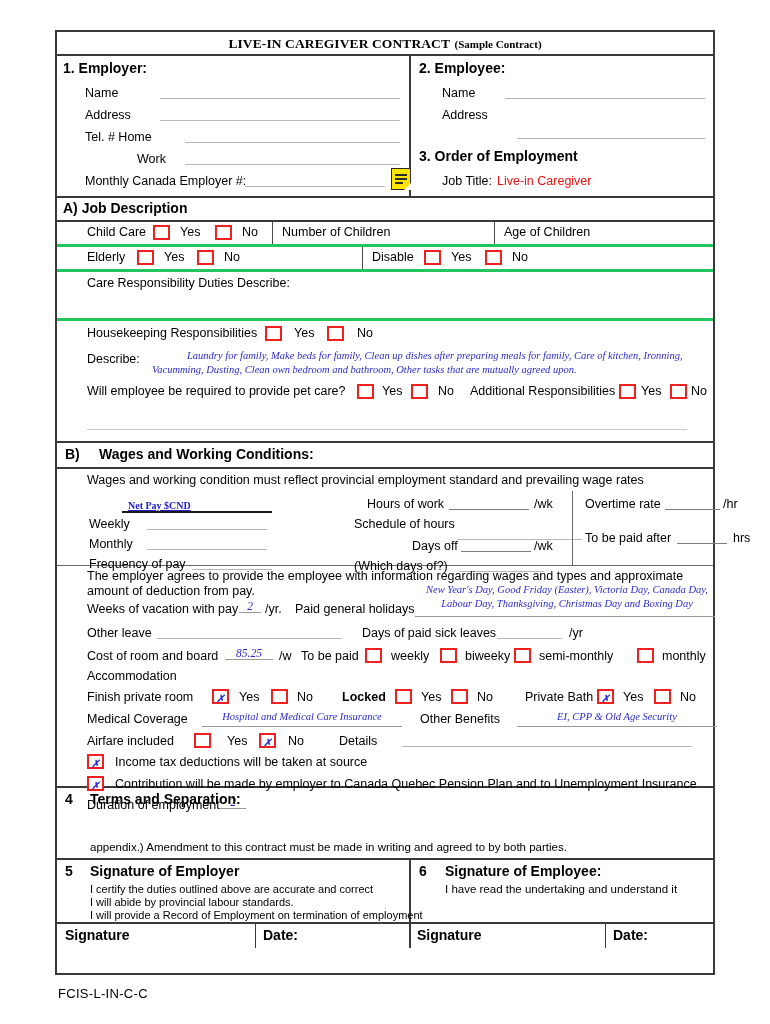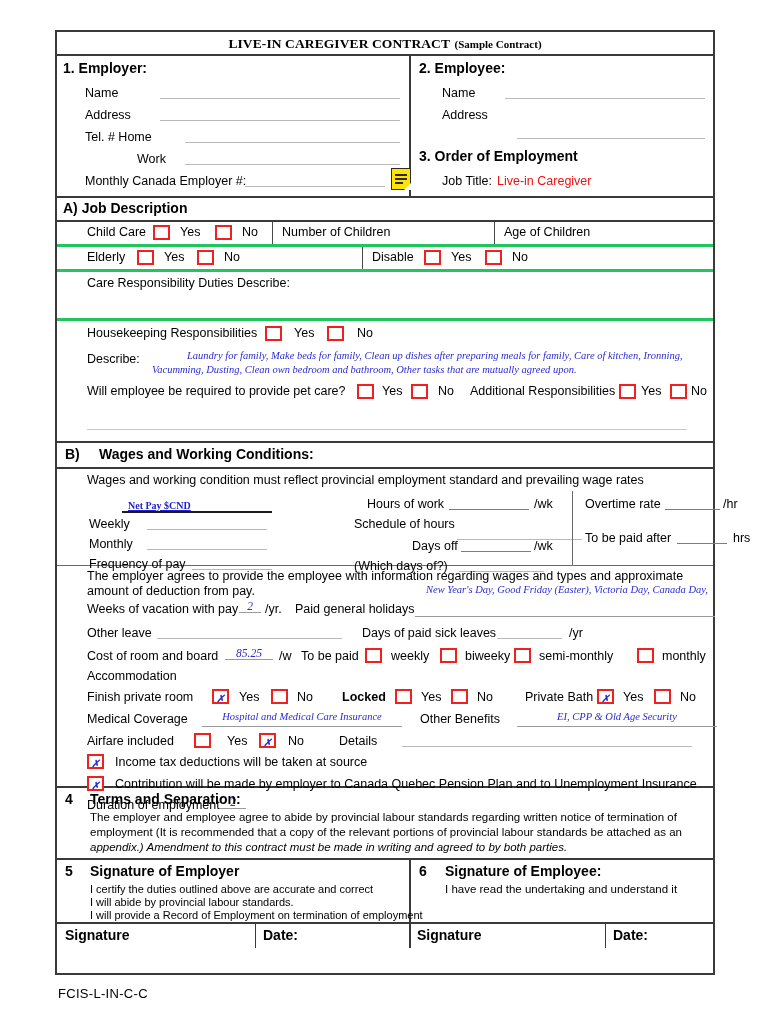--- a/index.html
+++ b/index.html
@@ -235,20 +235,21 @@
 
       <div style="position:absolute;left:30px;top:3px;" class="lbl">The employer agrees to provide the employee with information regarding wages and types and approximate</div>
       <div style="position:absolute;left:30px;top:18px;" class="lbl">amount of deduction from pay.</div>
 
       <div style="position:absolute;left:30px;top:36px;" class="lbl">Weeks of vacation with pay</div>
       <div style="position:absolute;left:182px;top:34px;width:22px;text-align:center;border-bottom:1px solid #9a9a9a;" class="blueval">2</div>
       <div style="position:absolute;left:208px;top:36px;" class="lbl">/yr.</div>
       <div style="position:absolute;left:238px;top:36px;" class="lbl">Paid general holidays</div>
       <div style="position:absolute;left:358px;top:48px;width:300px;border-bottom:1px solid #9a9a9a;height:2px;"></div>
       <div style="position:absolute;left:365px;top:18px;width:290px;text-align:center;" class="bluei">New Year's Day, Good Friday (Easter), Victoria Day, Canada Day,</div>
+      <div style="position:absolute;left:365px;top:32px;width:290px;text-align:center;" class="bluei">Labour Day, Thanksgiving, Christmas Day and Boxing Day</div>
 
       <div style="position:absolute;left:30px;top:60px;" class="lbl">Other leave</div>
       <div style="position:absolute;left:100px;top:60px;width:185px;" class="ul"></div>
       <div style="position:absolute;left:305px;top:60px;" class="lbl">Days of paid sick leaves</div>
       <div style="position:absolute;left:440px;top:60px;width:65px;" class="ul"></div>
       <div style="position:absolute;left:512px;top:60px;" class="lbl">/yr</div>
 
       <div style="position:absolute;left:30px;top:83px;" class="lbl">Cost of room and board</div>
       <div style="position:absolute;left:168px;top:81px;width:48px;text-align:center;border-bottom:1px solid #9a9a9a;" class="blueval">85.25</div>
       <div style="position:absolute;left:222px;top:83px;" class="lbl">/w</div>
@@ -314,23 +315,21 @@
       </span>
       <div style="position:absolute;left:58px;top:211px;" class="lbl">Contribution will be made by employer to Canada Quebec Pension Plan and to Unemployment Insurance</div>
 
       <div style="position:absolute;left:30px;top:232px;" class="lbl">Duration of employment</div>
       <div style="position:absolute;left:163px;top:230px;width:26px;text-align:center;border-bottom:1px solid #9a9a9a;" class="blueval">2</div>
     </div>
 
     <div style="position:relative;height:70px;border-bottom:2px solid #3a3a3a;">
       <div style="position:absolute;left:8px;top:3px;" class="sec-head">4</div>
       <div style="position:absolute;left:33px;top:3px;" class="sec-head">Terms and Separation:</div>
-      <div style="position:absolute;left:33px;top:23px;font-size:11.5px;">The employer and employee agree to abide by provincial labour standards regarding written notice of termination of</div>
-      <div style="position:absolute;left:33px;top:38px;font-size:11.5px;">employment (It is recommended that a copy of the relevant portions of provincial labour standards be attached as an</div>
-      <div style="position:absolute;left:33px;top:53px;font-size:11.5px;font-style:italic;">appendix.) Amendment to this contract must be made in writing and agreed to by both parties.</div>
+      <div style="position:absolute;left:33px;top:53px;font-size:11.5px;">appendix.) Amendment to this contract must be made in writing and agreed to by both parties.</div>
     </div>
 
     <div style="position:relative;height:62px;border-bottom:2px solid #3a3a3a;">
       <div class="vdiv" style="left:352px;"></div>
 
       <div style="position:absolute;left:8px;top:3px;" class="sec-head">5</div>
       <div style="position:absolute;left:33px;top:3px;" class="sec-head">Signature of Employer</div>
       <div style="position:absolute;left:33px;top:23px;font-size:11px;">I certify the duties outlined above are accurate and correct</div>
       <div style="position:absolute;left:33px;top:36px;font-size:11px;">I will abide by provincial labour standards.</div>
       <div style="position:absolute;left:33px;top:49px;font-size:11px;">I will provide a Record of Employment on termination of employment</div>

